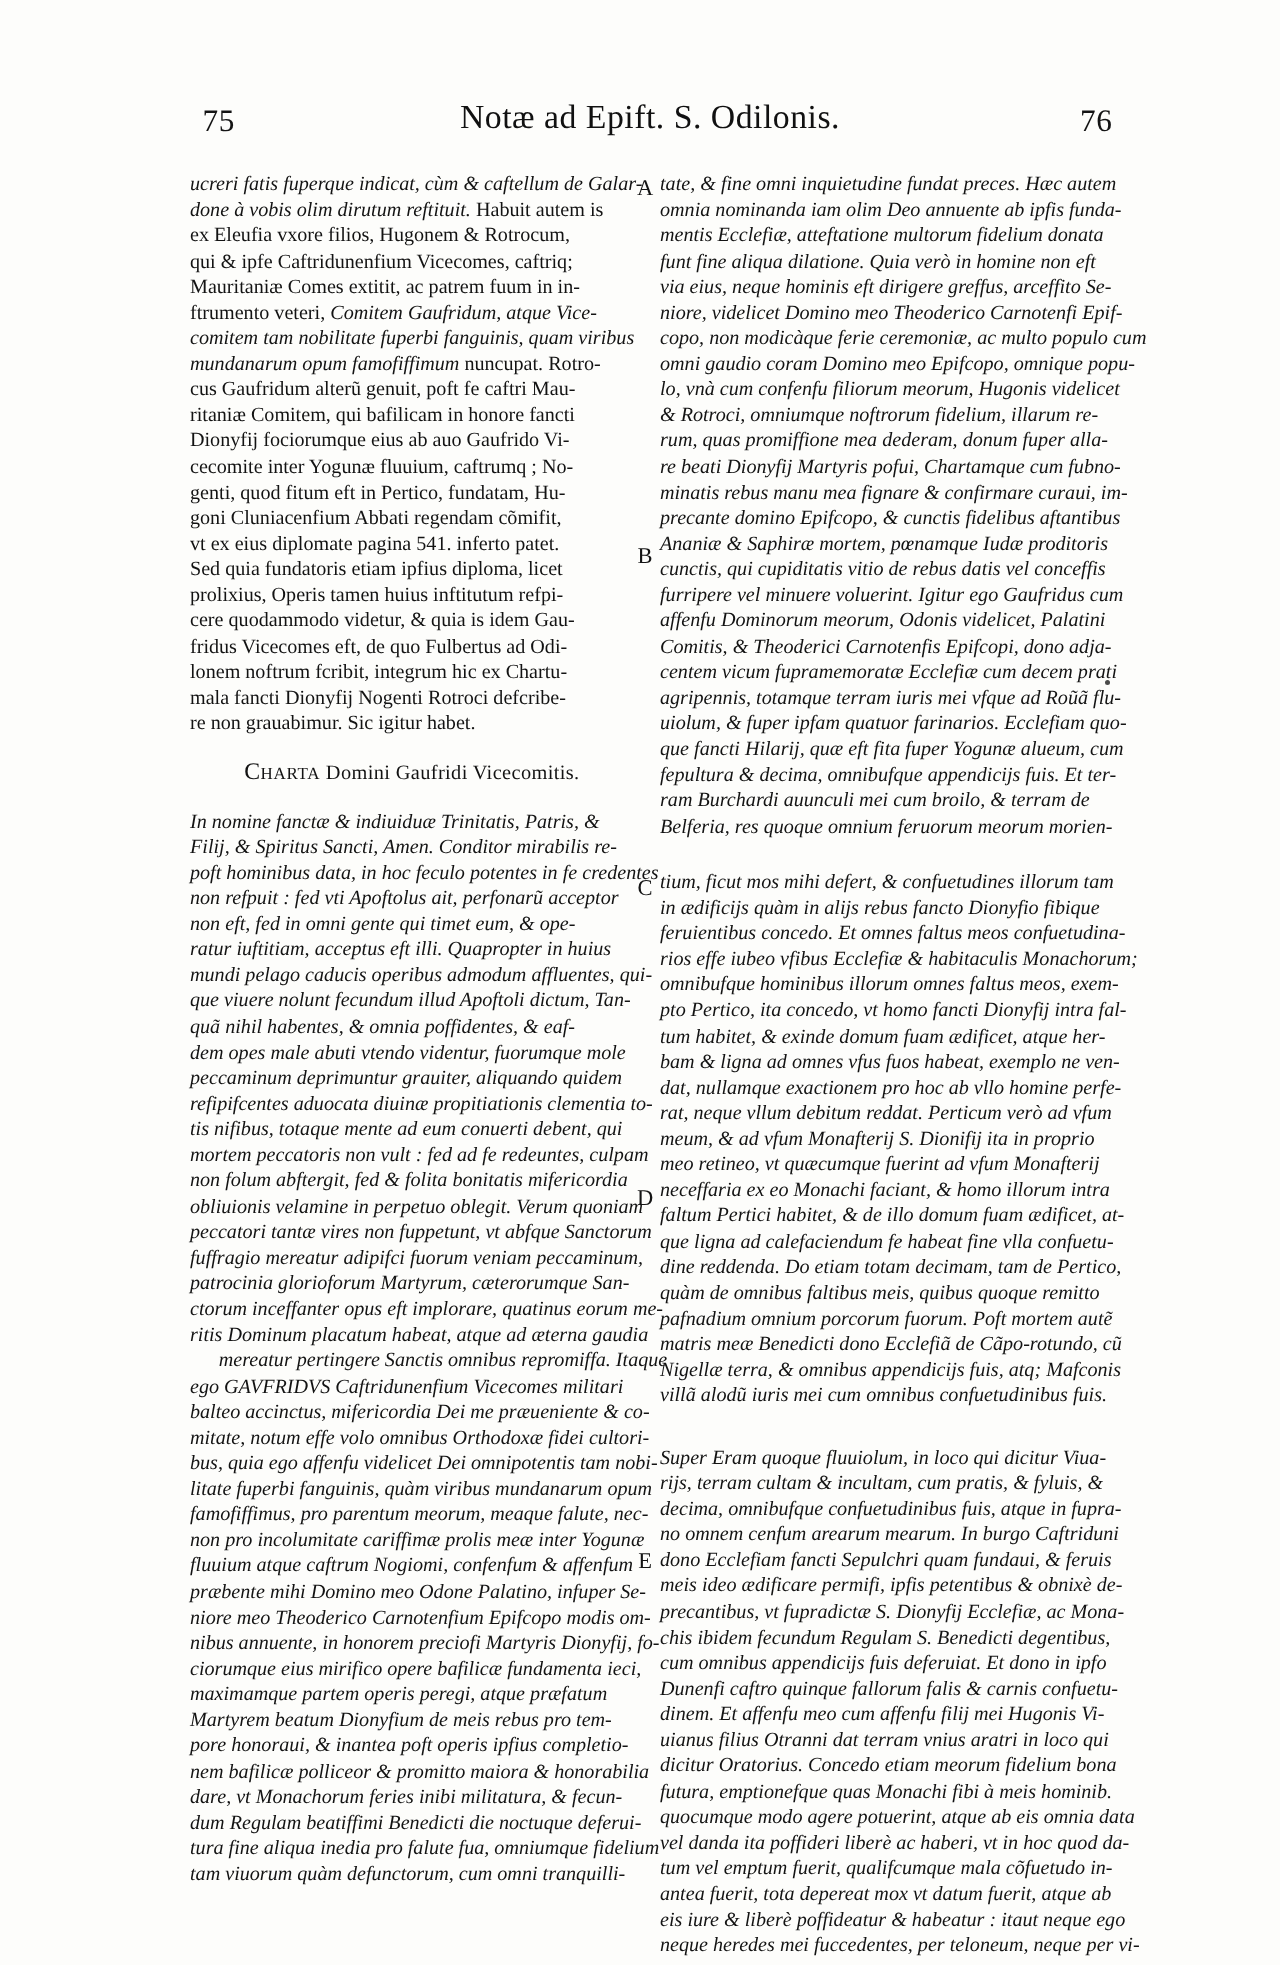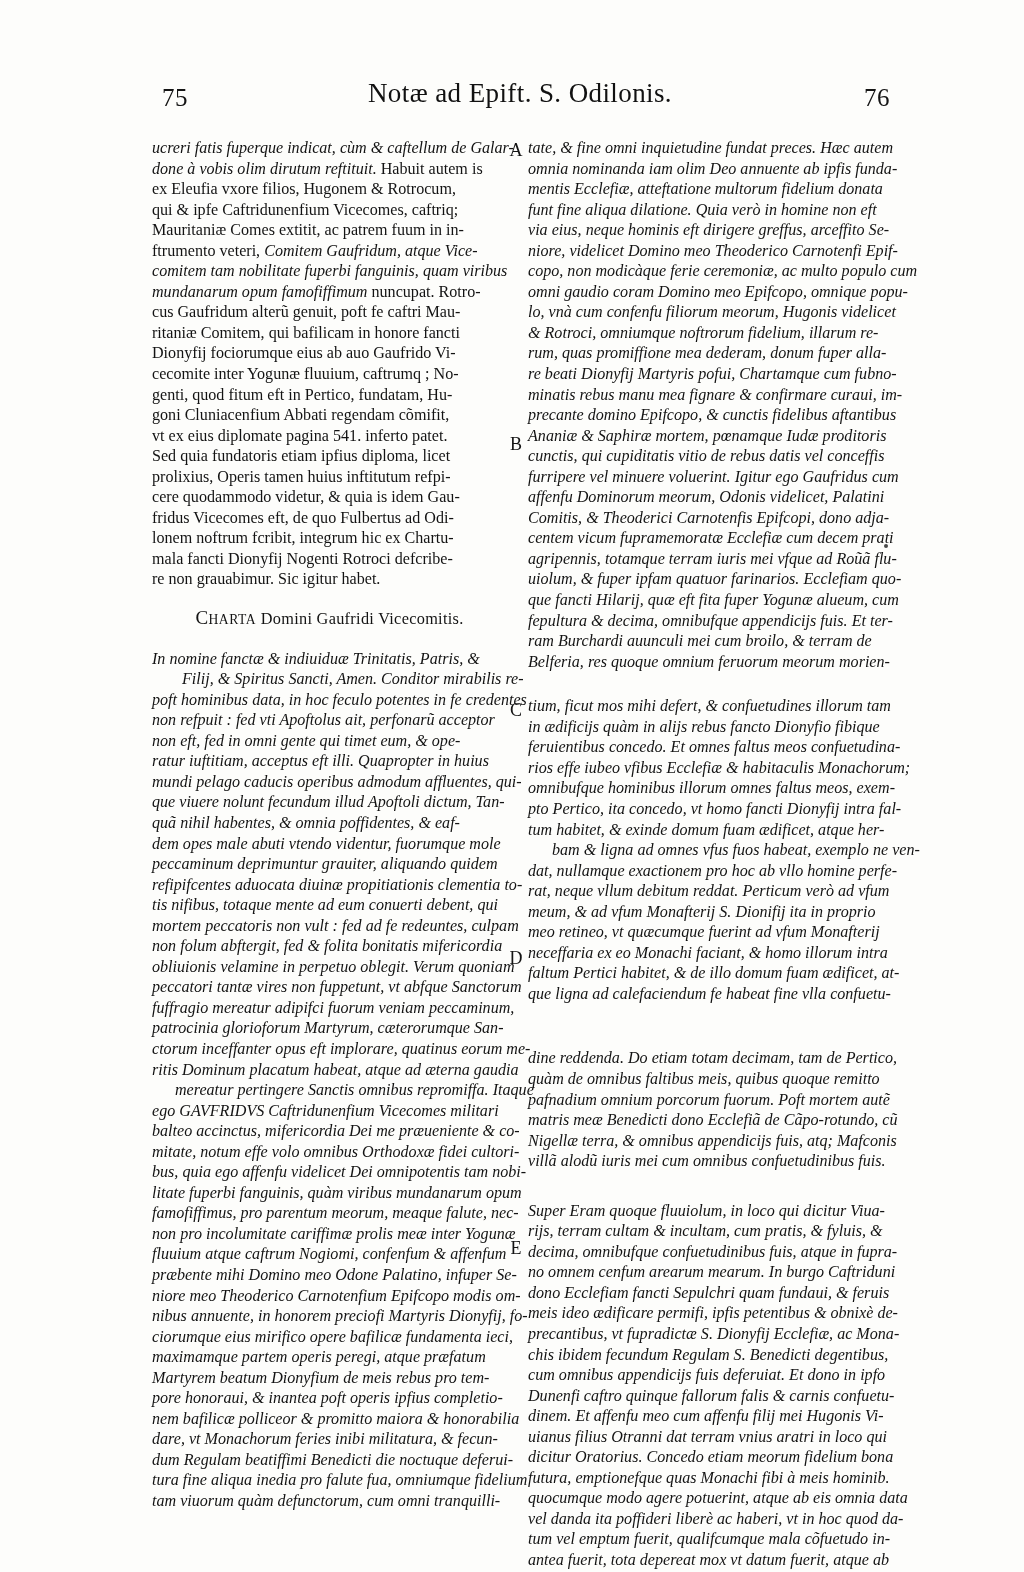--- a/index.html
+++ b/index.html
@@ -142,21 +142,21 @@
         <span class="ln" style="display: block;"><span class="rm">fridus Vicecomes eft, de quo Fulbertus ad Odi-</span></span>
         <span class="ln" style="display: block;"><span class="rm">lonem noftrum fcribit, integrum hic ex Chartu-</span></span>
         <span class="ln" style="display: block;"><span class="rm">mala fancti Dionyfij Nogenti Rotroci defcribe-</span></span>
         <span class="ln" style="display: block;"><span class="rm">re non grauabimur. Sic igitur habet.</span></span>
       </div>
     <div class="charta-heading">
       <span class="sc-first">C</span><span class="sc">HARTA</span><span> Domini Gaufridi Vicecomitis.</span>
     </div>
     <div id="left-charta" class="it">
         <span class="ln" style="display: block;">In nomine fanctæ &amp; indiuiduæ Trinitatis, Patris, &amp;</span>
-        <span class="ln" style="display: block; margin-left: 30px;">Filij, &amp; Spiritus Sancti, Amen. Conditor mirabilis re-</span>
+        <span class="ln" style="display: block;">Filij, &amp; Spiritus Sancti, Amen. Conditor mirabilis re-</span>
         <span class="ln" style="display: block;">poft hominibus data, in hoc feculo potentes in fe credentes</span>
         <span class="ln" style="display: block;">non refpuit : fed vti Apoftolus ait, perfonarũ acceptor</span>
         <span class="ln" style="display: block;">non eft, fed in omni gente qui timet eum, &amp; ope-</span>
         <span class="ln" style="display: block;">ratur iuftitiam, acceptus eft illi. Quapropter in huius</span>
         <span class="ln" style="display: block;">mundi pelago caducis operibus admodum affluentes, qui-</span>
         <span class="ln" style="display: block;">que viuere nolunt fecundum illud Apoftoli dictum, Tan-</span>
         <span class="ln" style="display: block;">quã nihil habentes, &amp; omnia poffidentes, &amp; eaf-</span>
         <span class="ln" style="display: block;">dem opes male abuti vtendo videntur, fuorumque mole</span>
         <span class="ln" style="display: block;">peccaminum deprimuntur grauiter, aliquando quidem</span>
         <span class="ln" style="display: block;">refipifcentes aduocata diuinæ propitiationis clementia to-</span>
@@ -220,29 +220,29 @@
       <span class="ln" style="display: block;">fepultura &amp; decima, omnibufque appendicijs fuis. Et ter-</span>
       <span class="ln" style="display: block;">ram Burchardi auunculi mei cum broilo, &amp; terram de</span>
       <span class="ln" style="display: block;">Belferia, res quoque omnium feruorum meorum morien-</span>
       <span class="ln" style="display: block; margin-top: 24px;">tium, ficut mos mihi defert, &amp; confuetudines illorum tam</span>
       <span class="ln" style="display: block;">in ædificijs quàm in alijs rebus fancto Dionyfio fibique</span>
       <span class="ln" style="display: block;">feruientibus concedo. Et omnes faltus meos confuetudina-</span>
       <span class="ln" style="display: block;">rios effe iubeo vfibus Ecclefiæ &amp; habitaculis Monachorum;</span>
       <span class="ln" style="display: block;">omnibufque hominibus illorum omnes faltus meos, exem-</span>
       <span class="ln" style="display: block;">pto Pertico, ita concedo, vt homo fancti Dionyfij intra fal-</span>
       <span class="ln" style="display: block;">tum habitet, &amp; exinde domum fuam ædificet, atque her-</span>
-      <span class="ln" style="display: block; margin-left: 24px;">bam &amp; ligna ad omnes vfus fuos habeat, exemplo ne ven-</span>
+      <span class="ln" style="display: block;">bam &amp; ligna ad omnes vfus fuos habeat, exemplo ne ven-</span>
       <span class="ln" style="display: block;">dat, nullamque exactionem pro hoc ab vllo homine perfe-</span>
       <span class="ln" style="display: block;">rat, neque vllum debitum reddat. Perticum verò ad vfum</span>
       <span class="ln" style="display: block;">meum, &amp; ad vfum Monafterij S. Dionifij ita in proprio</span>
       <span class="ln" style="display: block;">meo retineo, vt quæcumque fuerint ad vfum Monafterij</span>
       <span class="ln" style="display: block;">neceffaria ex eo Monachi faciant, &amp; homo illorum intra</span>
       <span class="ln" style="display: block;">faltum Pertici habitet, &amp; de illo domum fuam ædificet, at-</span>
       <span class="ln" style="display: block;">que ligna ad calefaciendum fe habeat fine vlla confuetu-</span>
-      <span class="ln" style="display: block; margin-top: 44px;">dine reddenda. Do etiam totam decimam, tam de Pertico,</span>
+      <span class="ln" style="display: block;">dine reddenda. Do etiam totam decimam, tam de Pertico,</span>
       <span class="ln" style="display: block;">quàm de omnibus faltibus meis, quibus quoque remitto</span>
       <span class="ln" style="display: block;">pafnadium omnium porcorum fuorum. Poft mortem autẽ</span>
       <span class="ln" style="display: block;">matris meæ Benedicti dono Ecclefiã de Cãpo-rotundo, cũ</span>
       <span class="ln" style="display: block;">Nigellæ terra, &amp; omnibus appendicijs fuis, atq; Mafconis</span>
       <span class="ln" style="display: block;">villã alodũ iuris mei cum omnibus confuetudinibus fuis.</span>
       <span class="ln" style="display: block; margin-top: 29px;">Super Eram quoque fluuiolum, in loco qui dicitur Viua-</span>
       <span class="ln" style="display: block;">rijs, terram cultam &amp; incultam, cum pratis, &amp; fyluis, &amp;</span>
       <span class="ln" style="display: block;">decima, omnibufque confuetudinibus fuis, atque in fupra-</span>
       <span class="ln" style="display: block;">no omnem cenfum arearum mearum. In burgo Caftriduni</span>
       <span class="ln" style="display: block;">dono Ecclefiam fancti Sepulchri quam fundaui, &amp; feruis</span>

